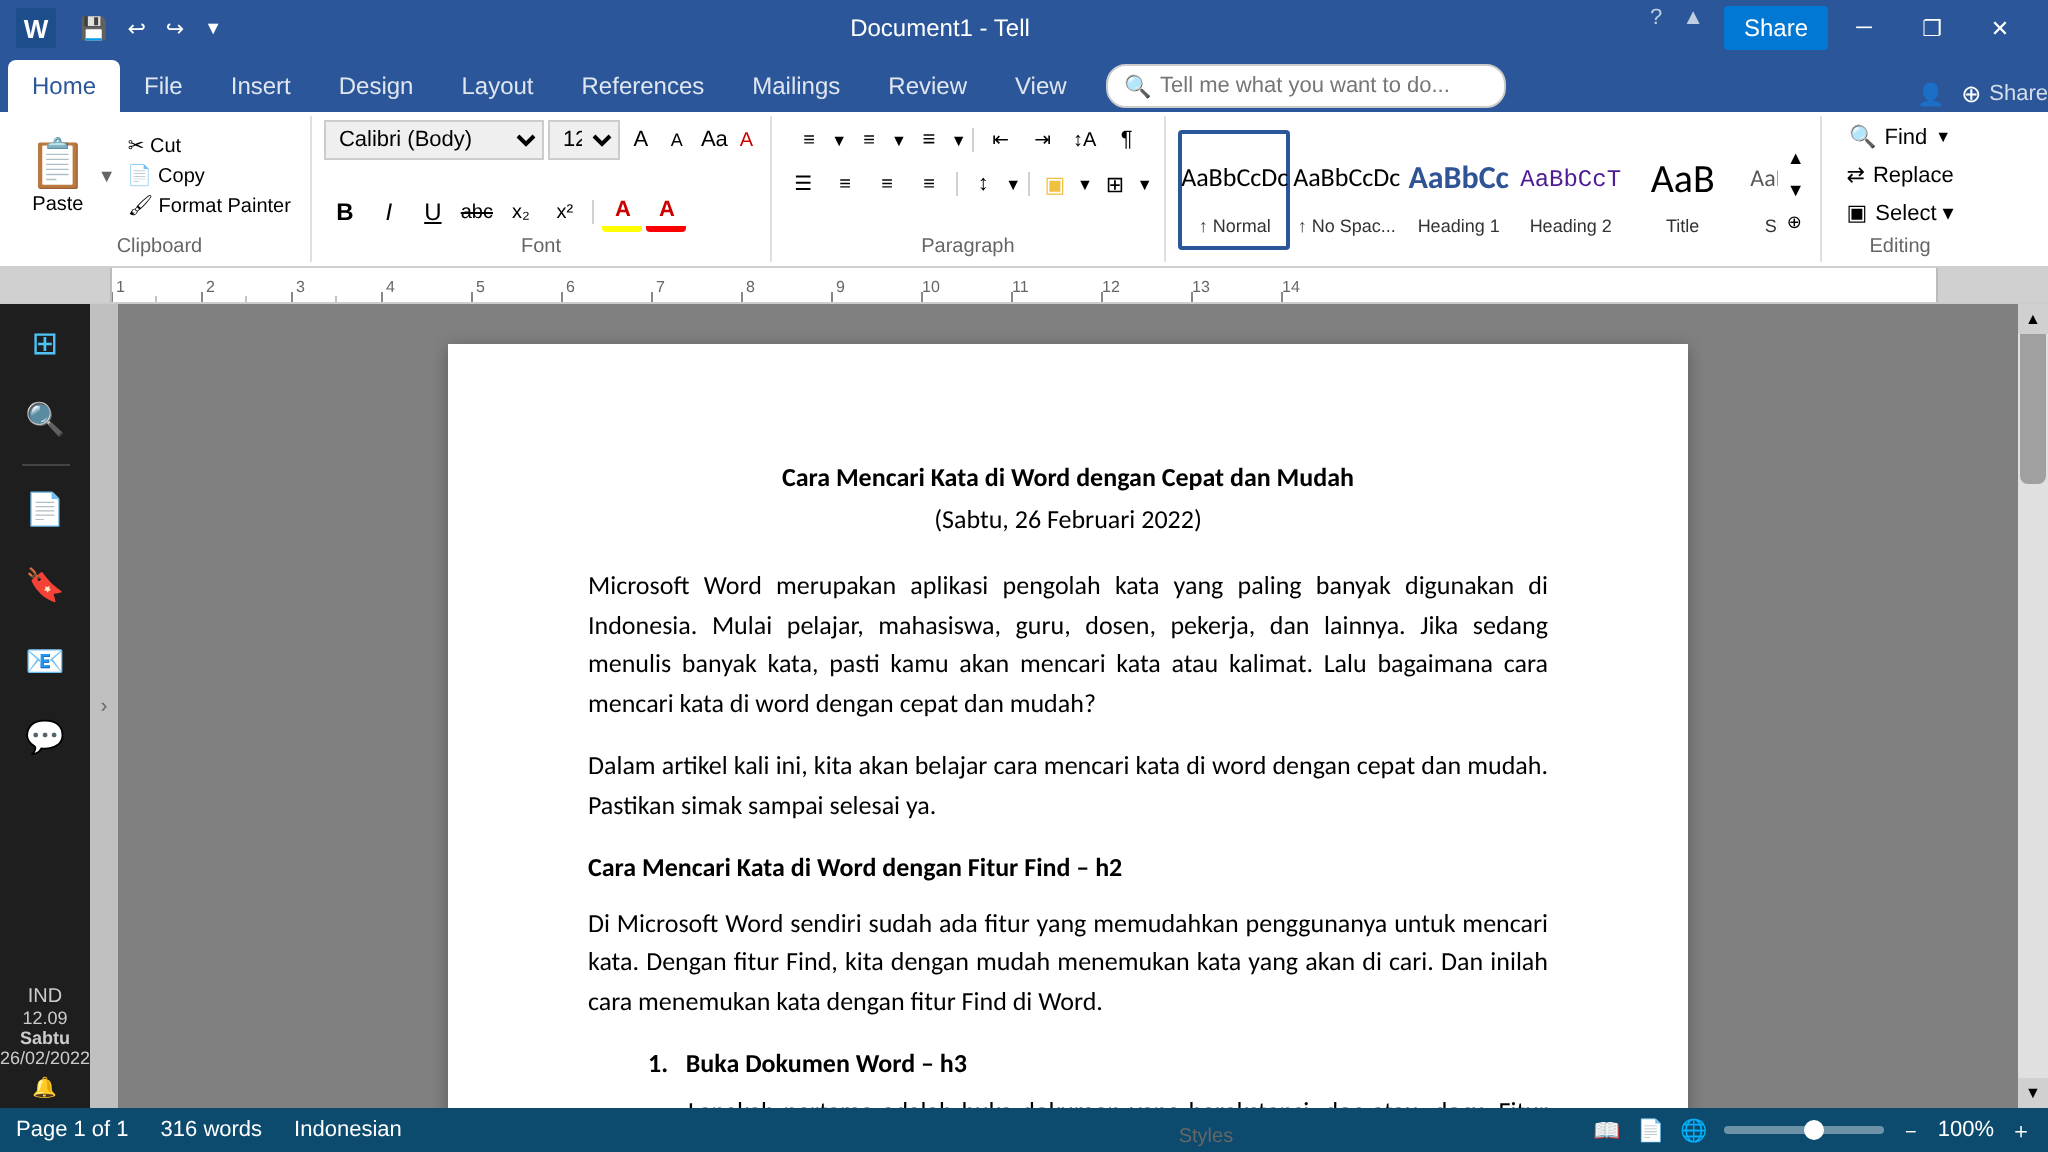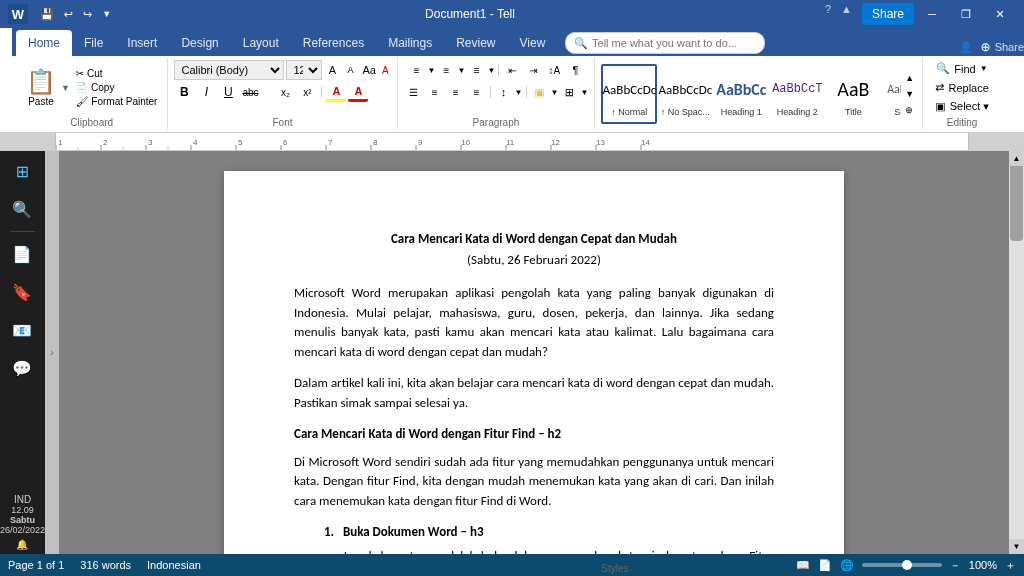--- a/index.html
+++ b/index.html
@@ -9,21 +9,21 @@
     .title-bar { background: #2b579a; color: white; height: 28px; display: flex; align-items: center; padding: 0 8px; justify-content: space-between; flex-shrink: 0; }
     .title-bar-left { display: flex; align-items: center; gap: 4px; }
     .title-bar-center { flex: 1; text-align: center; font-size: 12px; }
     .title-bar-right { display: flex; gap: 2px; }
     .title-btn { width: 32px; height: 22px; display: flex; align-items: center; justify-content: center; cursor: pointer; font-size: 11px; color: white; }
     .win-icon { width: 20px; height: 20px; background: #1e4d8c; display: flex; align-items: center; justify-content: center; margin-right: 4px; }
     .quick-access { display: flex; gap: 2px; align-items: center; }
     .qa-btn { color: white; font-size: 11px; padding: 2px 4px; cursor: pointer; }
 
     
-    .ribbon { background: white; border-bottom: 1px solid #d0d0d0; flex-shrink: 0; padding-left: 12px; }
+    .ribbon { background: white; border-bottom: 1px solid #d0d0d0; flex-shrink: 0; }
     .ribbon-tabs { display: flex; background: #2b579a; height: 28px; align-items: flex-end; padding-left: 4px; }
     .ribbon-tab { padding: 4px 12px; font-size: 12px; color: rgba(255,255,255,0.85); cursor: pointer; height: 26px; display: flex; align-items: center; }
     .ribbon-tab.active { background: white; color: #2b579a; font-weight: 500; border-radius: 4px 4px 0 0; }
     .ribbon-content { display: flex; align-items: stretch; padding: 2px 4px; gap: 0; min-height: 70px; }
     .ribbon-group { display: flex; flex-direction: column; padding: 2px 6px; border-right: 1px solid #e0e0e0; min-width: fit-content; }
     .ribbon-group:last-child { border-right: none; }
     .ribbon-group-label { font-size: 10px; color: #666; text-align: center; margin-top: auto; padding-top: 2px; }
     .ribbon-group-content { display: flex; align-items: center; gap: 2px; flex: 1; }
     .paste-area { display: flex; align-items: center; gap: 1px; }
     .paste-btn { display: flex; flex-direction: column; align-items: center; cursor: pointer; padding: 2px 4px; border-radius: 2px; }
@@ -179,39 +179,39 @@
           <div class="s-btn format-painter">
             <span>🖌</span>
             <span>Format Painter</span>
           </div>
         </div>
       </div>
       <div class="ribbon-group-label">Clipboard</div>
     </div>
 
     <div class="ribbon-group">
-      <div class="ribbon-group-content" style="flex-direction:column;align-items:flex-start;gap:2px;">
+      <div class="ribbon-group-content" style="flex-direction:column;align-items:flex-start;gap:16px;">
         <div class="font-row1">
           <select class="font-select">
             <option>Calibri (Body)</option>
           </select>
           <select class="font-size-select">
             <option>12</option>
           </select>
           <span class="font-size-btn" title="Increase Font Size">A</span>
           <span class="font-size-btn" title="Decrease Font Size" style="font-size:9px;">A</span>
           <span class="font-aa">Aa</span>
           <span class="font-clear" style="color:#c00;">A</span>
         </div>
         <div class="font-row2">
           <span class="fmt-btn bold">B</span>
           <span class="fmt-btn italic">I</span>
           <span class="fmt-btn underline">U</span>
           <span class="fmt-btn" style="text-decoration:line-through;font-size:10px;">abc</span>
-          <span class="fmt-btn" style="font-size:10px;margin-left:13px;">x₂</span>
+          <span class="fmt-btn" style="font-size:10px;">x₂</span>
           <span class="fmt-btn" style="font-size:10px;">x²</span>
           <div class="ribbon-divider"></div>
           <span class="fmt-btn" style="color:#c00;font-weight:bold;font-size:11px;border-bottom:3px solid yellow;">A</span>
           <span class="fmt-btn" style="font-weight:bold;color:#c00;font-size:11px;border-bottom:3px solid red;">A</span>
         </div>
       </div>
       <div class="ribbon-group-label">Font</div>
     </div>
 
     <div class="ribbon-group">

